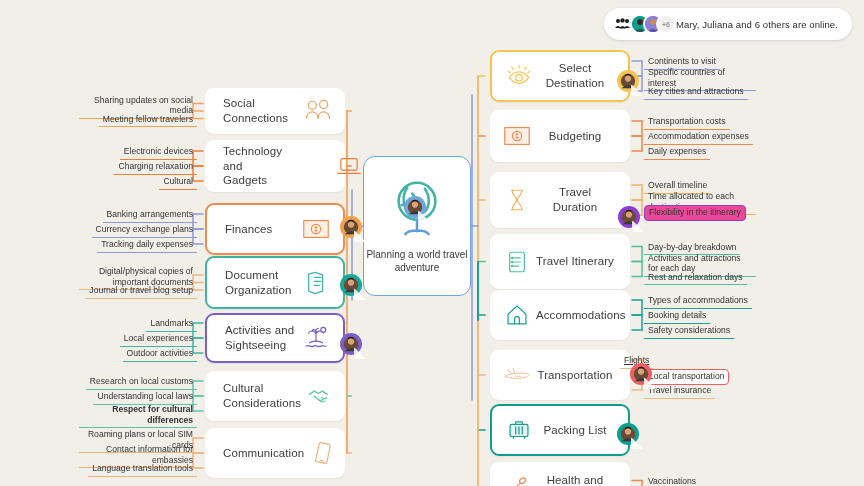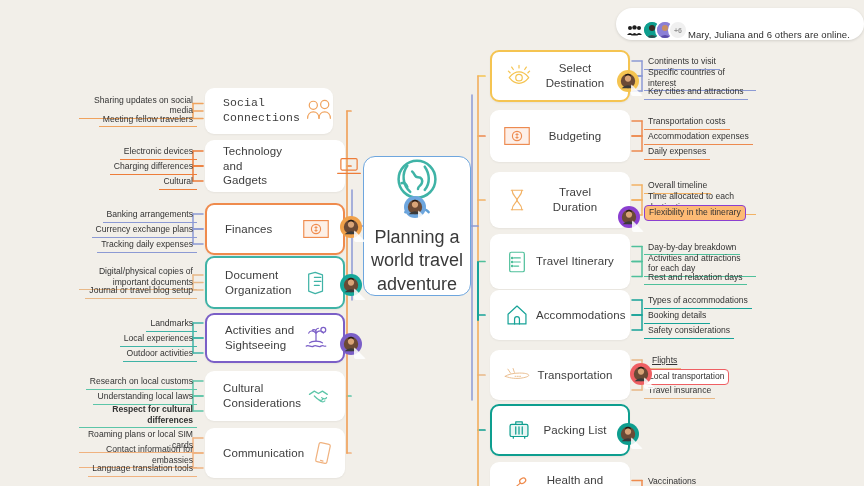--- a/index.html
+++ b/index.html
@@ -7,23 +7,23 @@
   body{
     font-family:"Liberation Sans", sans-serif;
     background:#f2efe9;
     position:relative;
   }
   #canvas{ position:absolute; left:0; top:0; width:864px; height:486px; }
   svg.wires{ position:absolute; left:0; top:0; width:864px; height:486px; pointer-events:none; }
 
   
   .presence{
-    position:absolute; right:0; top:8px;
+    position:absolute; right:12px; top:8px;
     height:32px; background:#ffffff; border-radius:16px;
-    display:flex; align-items:flex-end; gap:0;
+    display:flex; align-items:center; gap:0;
     padding:0 14px 0 11px;
     box-shadow:0 1px 3px rgba(0,0,0,.13);
     z-index:60;
   }
   .presence .grp{ display:block; }
   .stack{ display:flex; align-items:center; }
   .stack .av{
     width:20px; height:20px; border-radius:50%;
     border:2px solid #fff; margin-left:-7px;
     display:flex;align-items:center;justify-content:center;
@@ -57,21 +57,21 @@
 
   .node.selected{ border:2px solid transparent; background:#fff; }
 
   
   .center{
     position:absolute; background:#fff; border:1.6px solid #6ea6de;
     border-radius:12px; z-index:25;
     display:flex; flex-direction:column; align-items:center; justify-content:center;
   }
   .center .ctxt{
-    font-size:18px; color:#3a3a3a; text-align:center; line-height:1.3;
+    font-size:10px; color:#3a3a3a; text-align:center; line-height:1.3;
     margin-top:4px;
   }
 
   
   .leaf{
     position:absolute; z-index:22;
     font-size:8.6px; color:#333; line-height:1.25;
     padding:1px 4px 2px 4px; white-space:nowrap;
   }
   .leaf.r{ text-align:left; }
@@ -183,21 +183,21 @@
       <path d="M632 488 H642" stroke="#ef8b4d" stroke-width="1.5" fill="none" stroke-linecap="round"></path>
       <path d="M347 111 V453" stroke="#f0a35e" stroke-width="1.7" fill="none" stroke-linecap="round"></path>
       <path d="M478 76 V488" stroke="#f2b265" stroke-width="1.7" fill="none" stroke-linecap="round"></path>
       <path d="M347 226 H363" stroke="#8c9ad4" stroke-width="1.7" fill="none" stroke-linecap="round"></path>
       <path d="M471 226 H478" stroke="#8c9ad4" stroke-width="1.7" fill="none" stroke-linecap="round"></path>
       <path d="M352 190 V300" stroke="#8c9ad4" stroke-width="1.5" fill="none" stroke-linecap="round"></path>
       <path d="M472 95 V400" stroke="#8c9ad4" stroke-width="1.5" fill="none" stroke-linecap="round"></path>
       <path d="M478 262 V320" stroke="#17a398" stroke-width="2" fill="none" stroke-linecap="round"></path>
     </svg>
   <div id="nodes">
-      <div class="node left" style="left: 205px; top: 88px; width: 128px; height: 46px; font-family: Liberation Mono, monospace;">
+      <div class="node left" style="left: 205px; top: 88px; width: 140px; height: 46px;">
         <span class="ttl">Social Connections</span>
                  <span class="ico">
           <svg width="26" height="26" viewBox="0 0 32 32" fill="none" stroke="#f0a35e" stroke-width="1.5" stroke-linecap="round" stroke-linejoin="round">
             <circle cx="9" cy="9" r="5"></circle>
             <path d="M2 25c0-5 3-8 7-8s7 3 7 8"></path>
             <circle cx="23" cy="8" r="5"></circle>
             <path d="M16 25c0-5 3-8 7-8s7 3 7 8"></path>
           </svg>
         </span>
       </div>
@@ -206,21 +206,21 @@
       <div class="node left" style="left: 205px; top: 140px; width: 140px; height: 52px; gap: 48px;">
         <span class="ttl">Technology and Gadgets</span>
                  <span class="ico">
           <svg width="26" height="26" viewBox="0 0 32 32" fill="none" stroke="#ed7d3a" stroke-width="1.5" stroke-linecap="round" stroke-linejoin="round">
             <rect x="6" y="7" width="20" height="14" rx="1.5"></rect>
             <path d="M2 25h28"></path>
           </svg>
         </span>
       </div>
       <div class="leaf l" style="right: 667px; top: 145px; max-width: 160px; border-bottom: 1.4px solid rgb(237, 125, 58);">Electronic devices</div>
-      <div class="leaf l" style="right: 667px; top: 160px; max-width: 160px; border-bottom: 1.4px solid rgb(237, 125, 58);">Charging differences</div>
+      <div class="leaf l" style="right: 667px; top: 160px; max-width: 160px; border-bottom: 1.4px solid rgb(237, 125, 58);">Charging relaxation</div>
       <div class="leaf l" style="right: 667px; top: 175px; max-width: 160px; border-bottom: 1.4px solid rgb(237, 125, 58);">Cultural</div>
       <div class="node left selected" style="left: 205px; top: 203px; width: 140px; height: 52px; border: 2px solid rgb(239, 139, 77);">
         <span class="ttl">Finances</span>
                  <span class="ico">
           <svg width="26" height="26" viewBox="0 0 34 24" fill="none" stroke="#ef8b4d" stroke-width="1.5">
         <rect x="1" y="1" width="32" height="22" fill="#ef8b4d22"></rect>
             <circle cx="17" cy="12" r="6"></circle>
             <path d="M17 8v8M15 10h4M15 14h4" stroke-width="1.2"></path>
           </svg>
         </span>
@@ -310,21 +310,21 @@
           <svg width="26" height="26" viewBox="0 0 32 32" fill="none" stroke="#f2b265" stroke-width="1.5" stroke-linecap="round" stroke-linejoin="round">
             <path d="M9 4h14M9 28h14"></path>
             <path d="M10 4c0 7 6 9 6 12s-6 5-6 12"></path>
             <path d="M22 4c0 7-6 9-6 12s6 5 6 12"></path>
           </svg>
         </span>
                  <span class="ttl">Travel Duration</span>
       </div>
       <div class="leaf r" style="left: 644px; top: 179px; max-width: 160px; border-bottom: 1.4px solid rgb(242, 178, 101);">Overall timeline</div>
       <div class="leaf r wrap" style="left: 644px; top: 190px; max-width: 112px; border-bottom: 1.4px solid rgb(242, 178, 101);">Time allocated to each destination</div>
-      <div class="leaf r wrap boxed" style="left: 644px; top: 205px; max-width: 112px; border: 1.4px solid rgb(139, 63, 208); background: #fdba74;">Flexibility in the itinerary</div>
+      <div class="leaf r wrap boxed" style="left: 644px; top: 205px; max-width: 112px; border: 1.4px solid rgb(139, 63, 208); background: #ec4899;">Flexibility in the itinerary</div>
       <div class="node right" style="left: 490px; top: 234px; width: 140px; height: 55px;">
         <span class="ico">
           <svg width="26" height="26" viewBox="0 0 32 32" fill="none" stroke="#4fc09b" stroke-width="1.5" stroke-linecap="round" stroke-linejoin="round">
             <rect x="7" y="4" width="18" height="24" rx="2"></rect>
             <path d="M12 11h8M12 16h8M12 21h6"></path>
             <circle cx="10" cy="11" r=".8" fill="#4fc09b"></circle>
             <circle cx="10" cy="16" r=".8" fill="#4fc09b"></circle>
             <circle cx="10" cy="21" r=".8" fill="#4fc09b"></circle>
           </svg>
         </span>
@@ -348,21 +348,21 @@
       <div class="node right" style="left: 490px; top: 350px; width: 140px; height: 50px;">
         <span class="ico">
           <svg width="26" height="26" viewBox="0 0 40 22" fill="none" stroke="#e8b887" stroke-width="1.4" stroke-linecap="round" stroke-linejoin="round">
         <path d="M2 13c4-3 12-5 22-5 7 0 13 1 14 3 1 2-5 4-13 5-9 1-19-1-23-3z"></path>
             <path d="M10 8L6 2M16 7l-2-6"></path>
             <path d="M17 13h10" stroke-dasharray="1.5 2"></path>
           </svg>
         </span>
                  <span class="ttl">Transportation</span>
       </div>
-      <div class="leaf r" style="left: 648px; top: 354px; max-width: 160px; border-bottom: 1.4px solid rgb(232, 184, 135); text-decoration: underline;">Flights</div>
+      <div class="leaf r" style="left: 620px; top: 354px; max-width: 160px; border-bottom: 1.4px solid rgb(232, 184, 135); text-decoration: underline;">Flights</div>
       <div class="leaf r boxed" style="left: 644px; top: 369px; max-width: 160px; border: 1.4px solid rgb(239, 95, 99); background: rgb(255, 255, 255);">Local transportation</div>
       <div class="leaf r" style="left: 644px; top: 384px; max-width: 160px; border-bottom: 1.4px solid rgb(232, 184, 135);">Travel insurance</div>
       <div class="node right selected" style="left: 490px; top: 404px; width: 140px; height: 52px; border: 2px solid rgb(14, 158, 143);">
         <span class="ico">
           <svg width="26" height="26" viewBox="0 0 32 32" fill="none" stroke="#0e9e8f" stroke-width="1.5" stroke-linecap="round" stroke-linejoin="round">
             <rect x="5" y="9" width="22" height="15" rx="2" fill="#0e9e8f18"></rect>
             <path d="M12 9V6h8v3M12 12v9M16 12v9M20 12v9M9 24v2M23 24v2"></path>
           </svg>
         </span>
                  <span class="ttl">Packing List</span>

